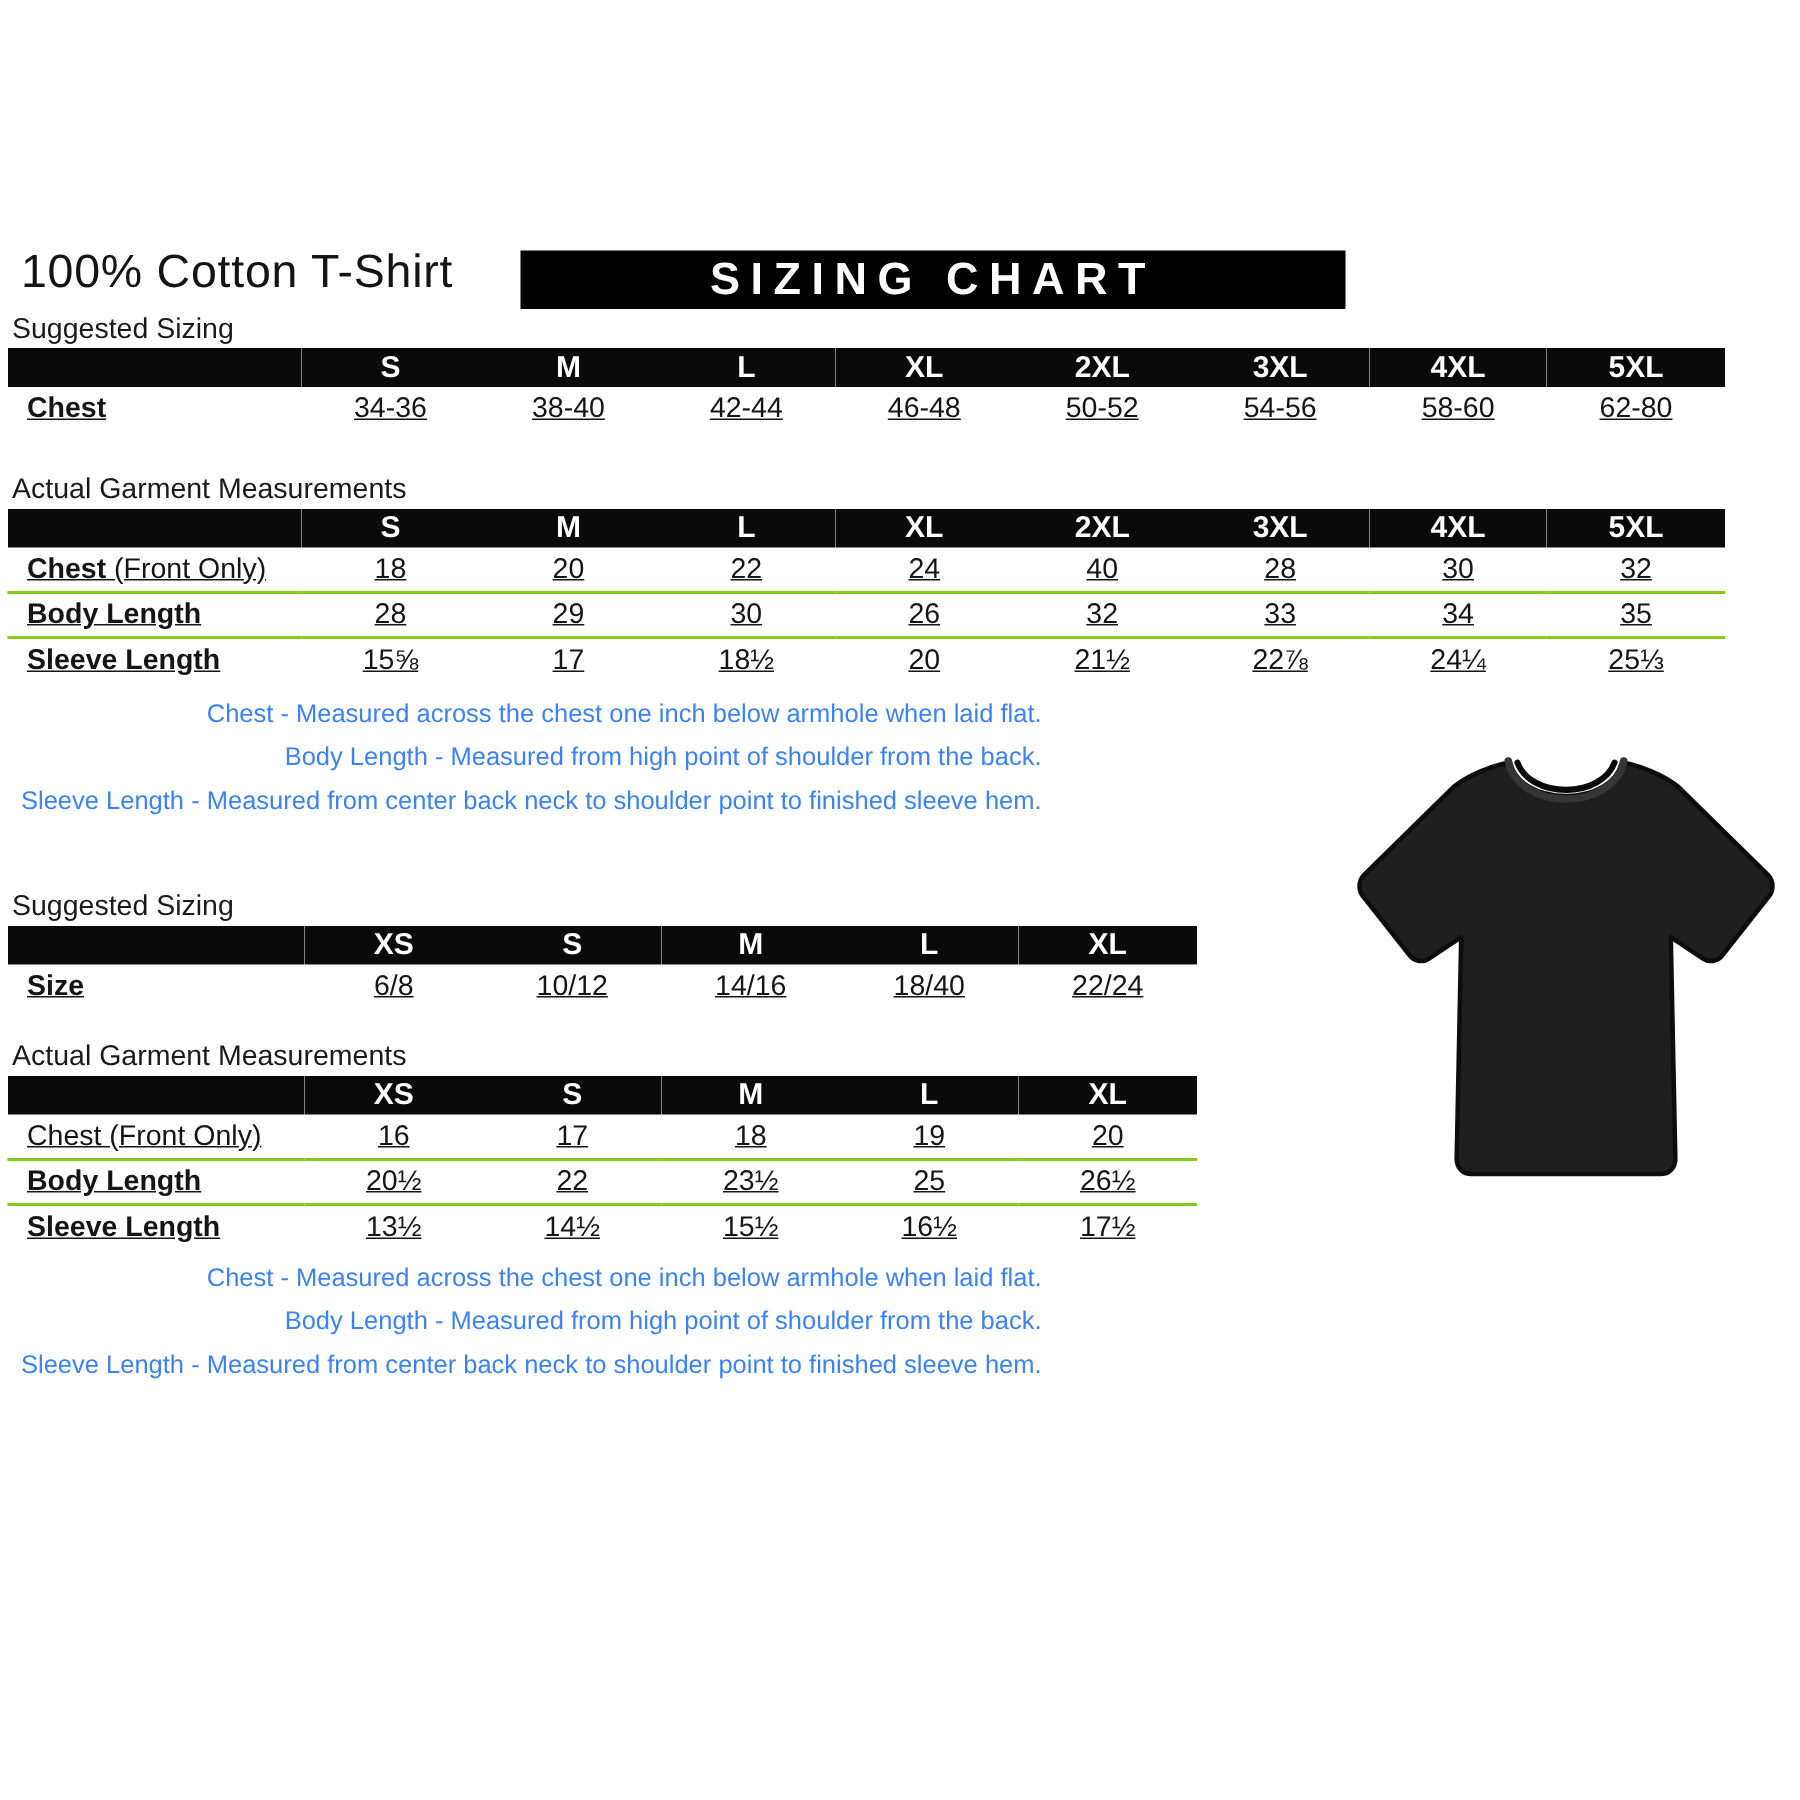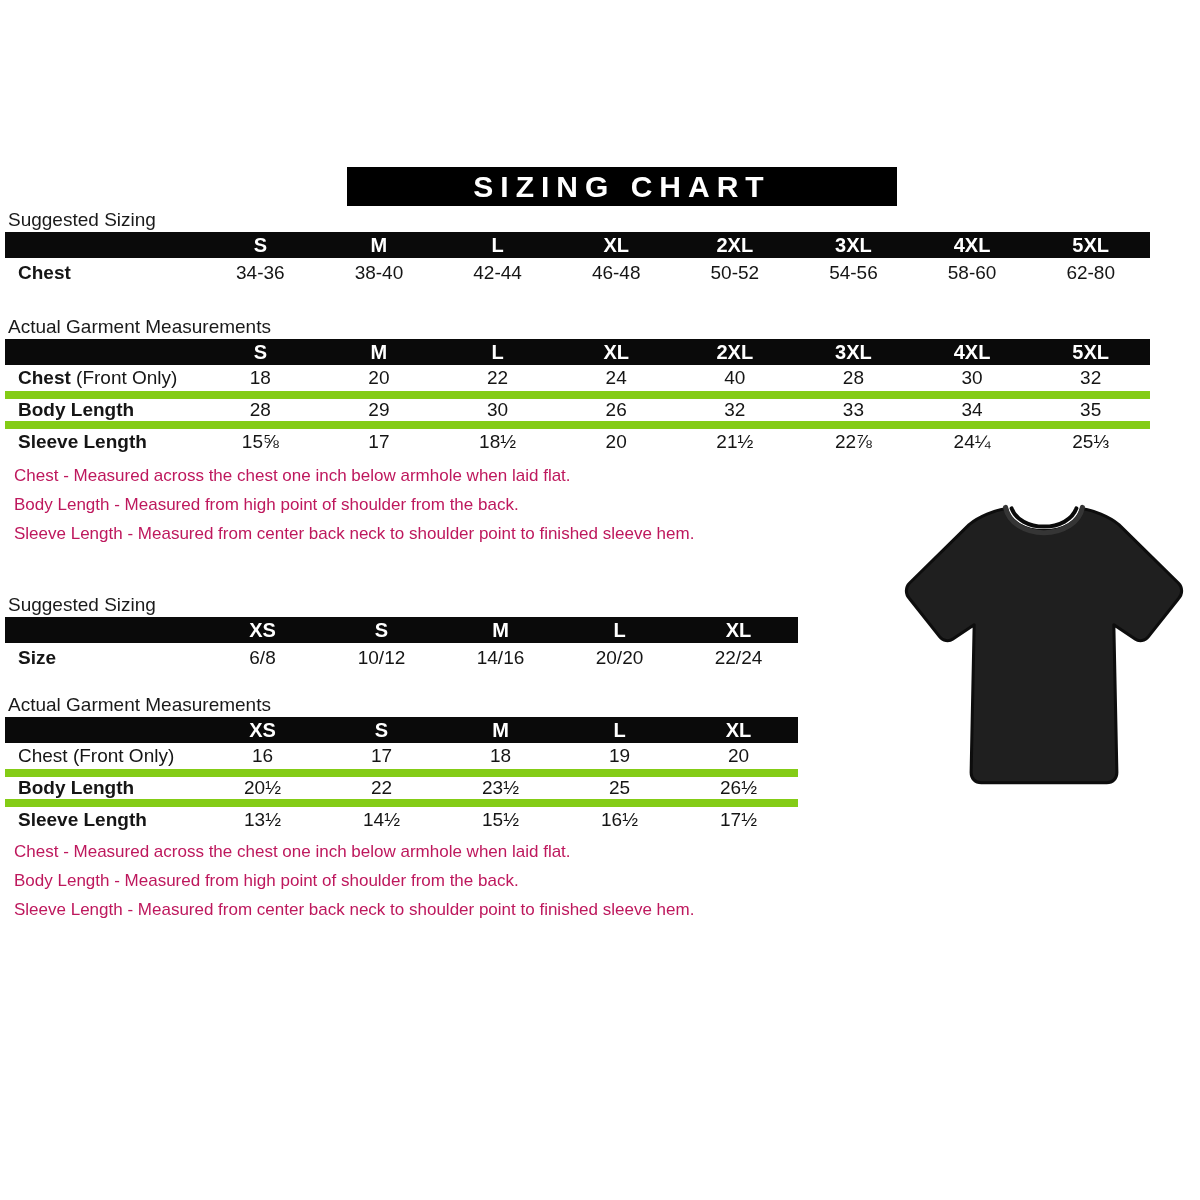--- a/index.html
+++ b/index.html
@@ -20,39 +20,41 @@
   .section-label { font-size:19px; color:#1a1a1a; }
 
   table.size-table { border-collapse:collapse; table-layout:fixed; }
   table.size-table th {
     background:#0a0a0a; color:#ffffff; font-size:20px; font-weight:bold;
     height:26px; text-align:center; padding:0; overflow:hidden;
   }
   table.size-table td {
     font-size:19px; text-align:center; height:30px; padding:0; color:#151515;
     white-space:nowrap;
+    text-decoration:underline;
   }
   table.size-table td.rowlabel { text-align:left; padding-left:13px; }
   table.adult { width:1145px; }
   table.adult th.corner, table.adult td.rowlabel { width:196px; }
   table.youth { width:793px; }
   table.youth th.corner, table.youth td.rowlabel { width:198px; }
-  table.bordered tbody tr:not(:first-child) td { border-top:8px solid #84cc16; }
-
-  .notes { left:14px; font-size:17px; color:#be185d; line-height:29px; }
+  table.bordered tbody tr:not(:first-child) td { border-top:2px solid #84cc16; }
+
+  .notes { left:14px; font-size:17px; color:#3b82f6; line-height:29px;text-align:right; }
 
   .youth-title { left:5px; top:551px; font-size:27px; font-weight:bold; color:#0e0e0e; }
 
   .tshirt { left:891px; top:477px; width:306px; height:334px; }
 </style>
 </head>
 <body>
 
 <div id="page">
 
+  <div class="abs main-title">100% Cotton T-Shirt</div>
   <div class="abs banner">
     <span>SIZING CHART</span>
   </div>
 
   <div class="abs section-label" style="left:8px; top:209px;">Suggested Sizing</div>
   <table class="abs size-table adult" style="left:5px; top:232px;">
       <thead>
         <tr>
           <th class="corner"></th>
           <th>S</th>
@@ -150,21 +152,21 @@
           <th>L</th>
           <th>XL</th>
         </tr>
       </thead>
       <tbody>
         <tr>
           <td class="rowlabel"><b>Size</b></td>
           <td>6/8</td>
           <td>10/12</td>
           <td>14/16</td>
-          <td>20/20</td>
+          <td>18/40</td>
           <td>22/24</td>
         </tr>
       </tbody>
     </table>
 
   <div class="abs section-label" style="left:8px; top:694px;">Actual Garment Measurements</div>
   <table class="abs size-table youth bordered" style="left:5px; top:717px;">
       <thead>
         <tr>
           <th class="corner"></th>

